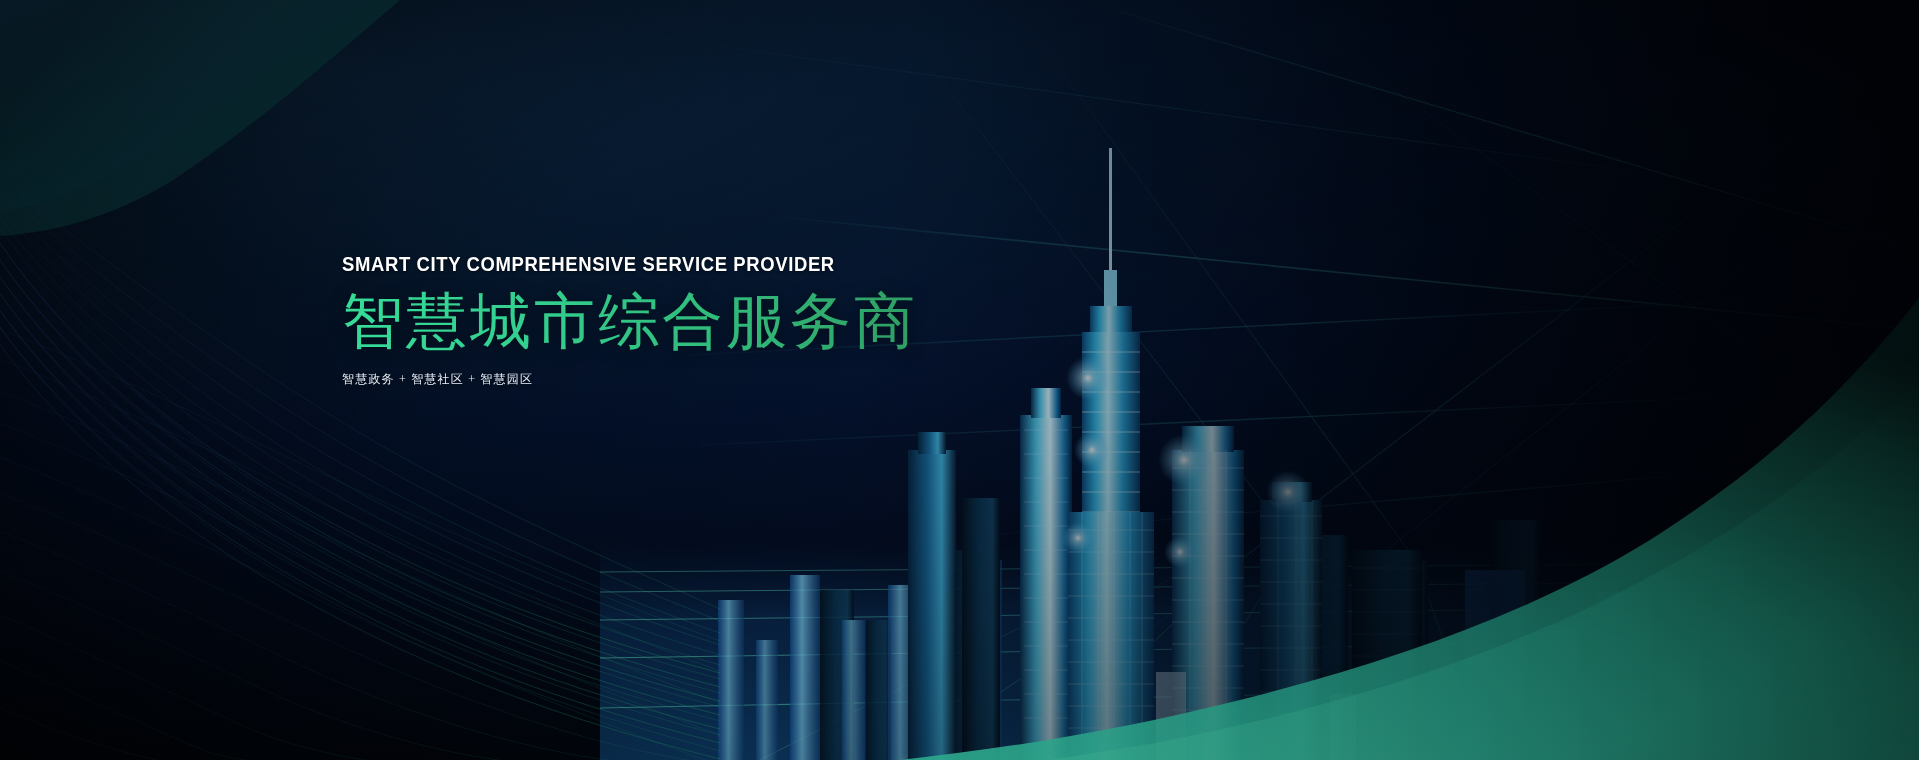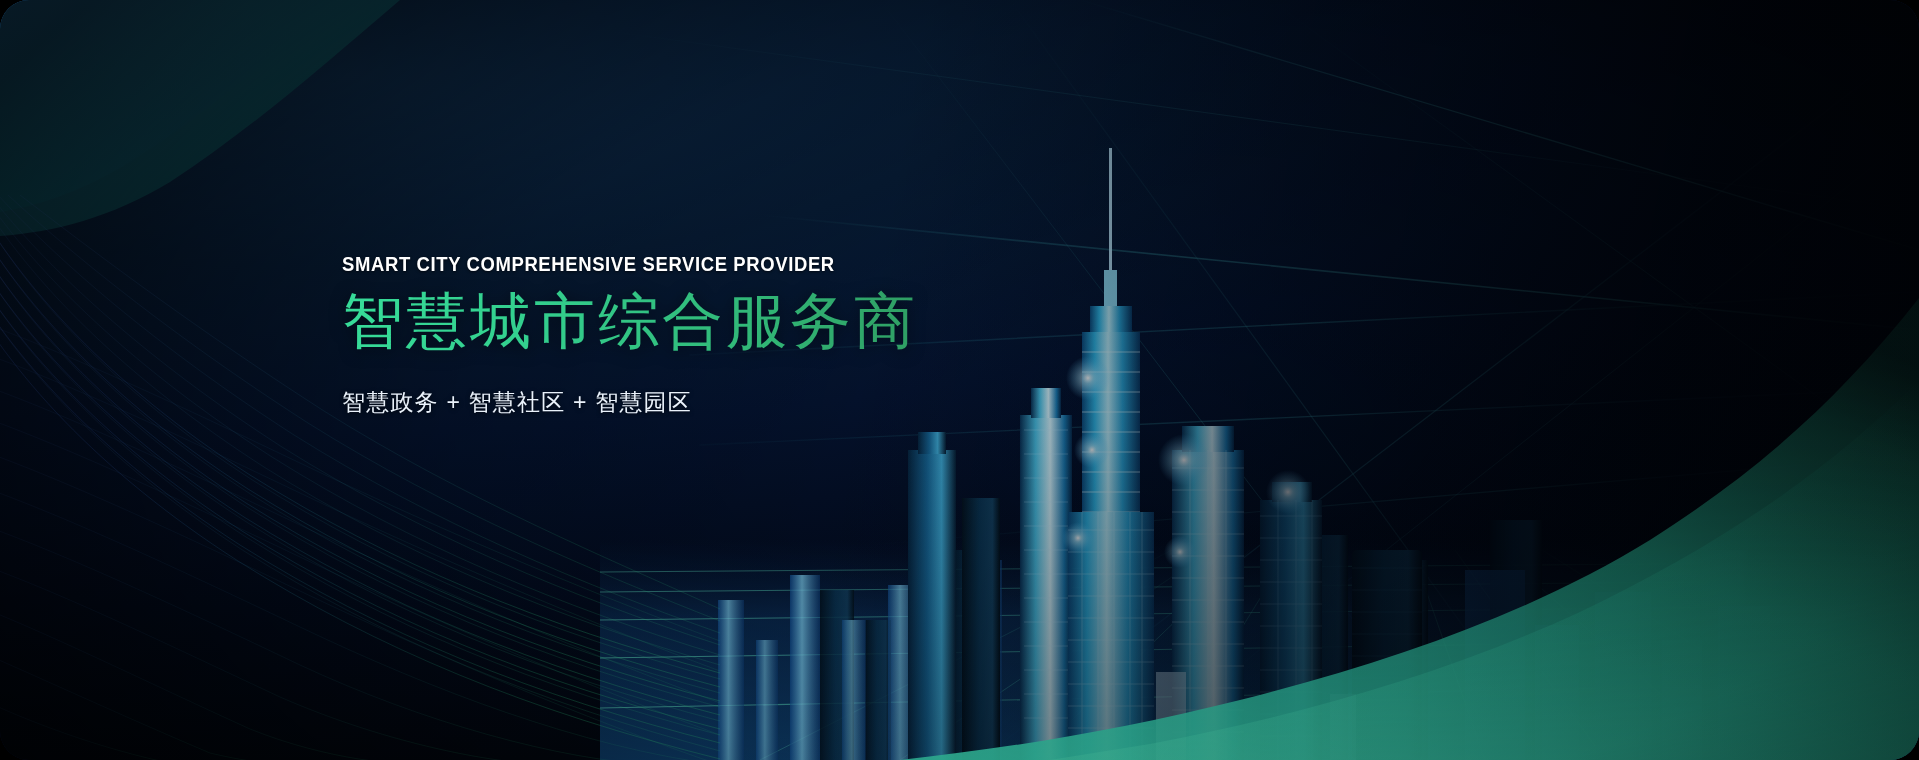--- a/index.html
+++ b/index.html
@@ -5,21 +5,20 @@
   * { margin:0; padding:0; box-sizing:border-box; }
   html,body { background:#000; }
   body { font-family:"Liberation Sans", sans-serif; }
 
   #banner {
     position:relative;
     width:1919px;
     height:760px;
     overflow:hidden;
     background:#020a20;
-    border-radius:29px;
   }
 
   
   .layer { position:absolute; inset:0; }
 
   .bg-base {
     background:
       radial-gradient(120% 90% at 18% 10%, #0d2b4a 0%, #071d38 28%, #041330 52%, #020b1e 78%, #01060f 100%);
   }
   .bg-vignette {
@@ -82,23 +81,23 @@
     line-height:1.12;
     white-space:nowrap;
     background:linear-gradient(92deg,#37dc99 0%,#33cf8e 26%,#31b878 56%,#2f9e63 80%,#2d8b56 100%);
     -webkit-background-clip:text;
     background-clip:text;
     color:transparent;
     -webkit-text-fill-color:transparent;
     filter:drop-shadow(0 2px 8px rgba(0,0,0,.55));
   }
   .subline {
-    margin-top:32px;
-    font-family:Liberation Sans, sans-serif;
-    font-size:23px;
+    margin-top:16px;
+    font-family:Liberation Serif, serif;
+    font-size:12px;
     font-weight:400;
     letter-spacing:1.2px;
     color:#eaf2fb;
     white-space:nowrap;
     text-shadow:0 1px 4px rgba(0,0,0,.7);
   }
 </style>
 </head>
 <body>
 

